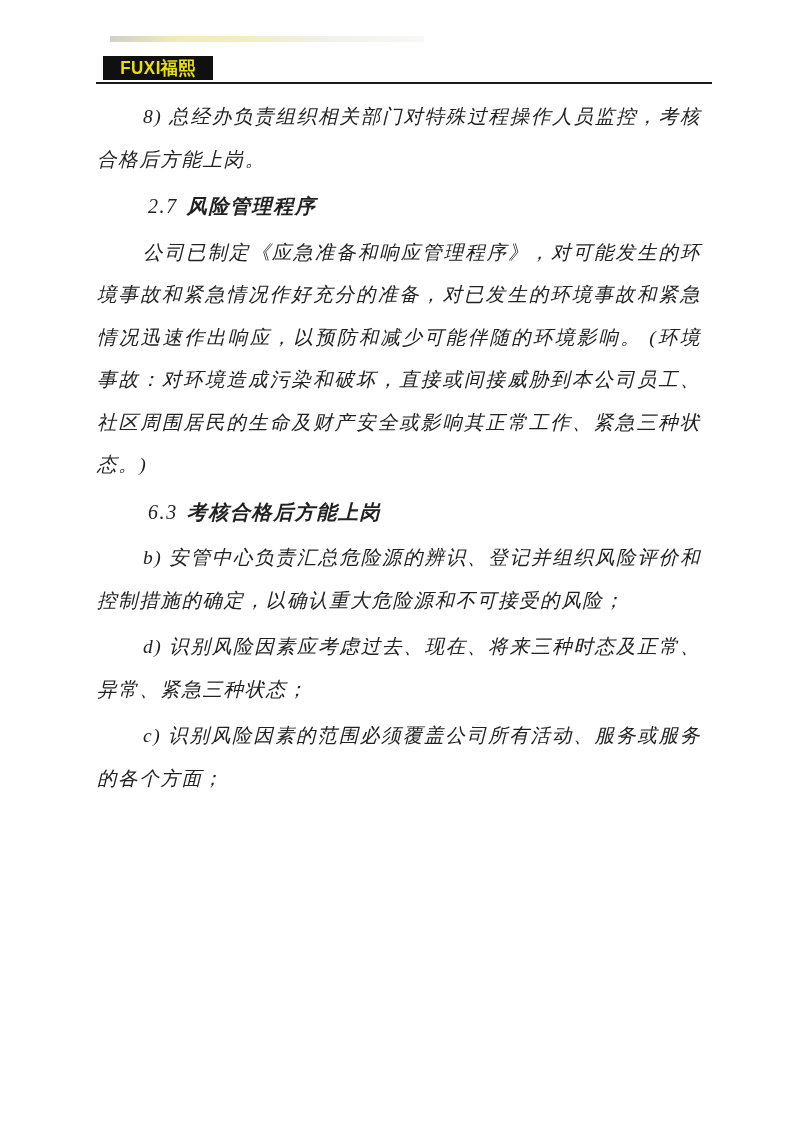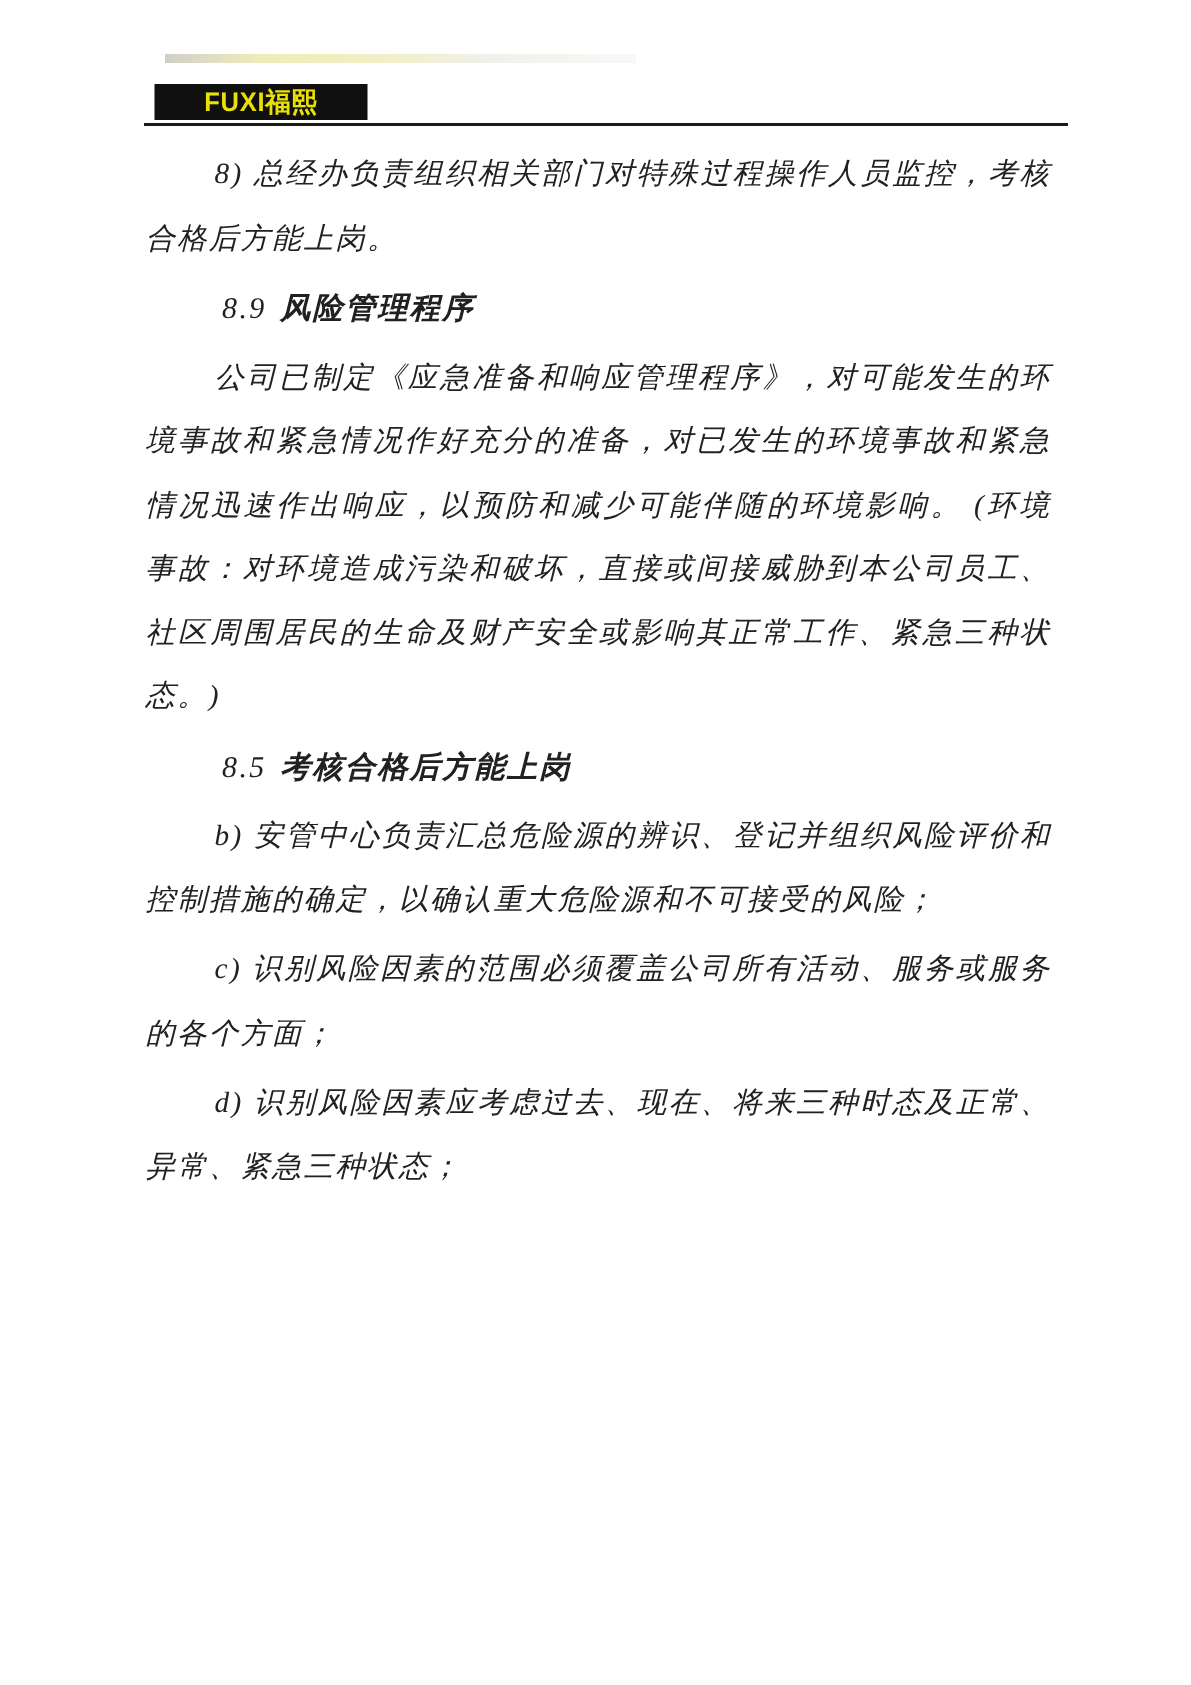--- a/index.html
+++ b/index.html
@@ -20,21 +20,21 @@
     background: linear-gradient(to right,
       rgba(150,150,140,0.45) 0%,
       rgba(216,206,80,0.40) 20%,
       rgba(216,206,80,0.35) 42%,
       rgba(190,188,170,0.22) 70%,
       rgba(190,188,170,0.10) 100%);
   }
   .logo {
     position: absolute;
     left: 103px; top: 56px;
-    width: 142px; height: 24px;
+    width: 110px; height: 24px;
     background: #101010;
     display: flex;
     align-items: center;
     justify-content: center;
   }
   .logo-text {
     color: #e9e004;
     font-family: "Liberation Sans", sans-serif;
     font-weight: bold;
     font-size: 17px;
@@ -83,29 +83,29 @@
     <span class="logo-text">FUXI福熙</span>
   </div>
 
   <div class="header-rule"></div>
 
   <div class="content">
 
     <p class="para">8)  总经办负责组织相关部门对特殊过程操作人员监控，考核合格后方能上岗。</p>
 
     <p class="heading">
-      <span class="hnum">8.9</span><span class="htitle">风险管理程序</span>
+      <span class="hnum">2.7</span><span class="htitle">风险管理程序</span>
     </p>
 
     <p class="para">公司已制定《应急准备和响应管理程序》，对可能发生的环境事故和紧急情况作好充分的准备，对已发生的环境事故和紧急情况迅速作出响应，以预防和减少可能伴随的环境影响。 (环境事故：对环境造成污染和破坏，直接或间接威胁到本公司员工、社区周围居民的生命及财产安全或影响其正常工作、紧急三种状态。)</p>
 
     <p class="heading">
-      <span class="hnum">8.5</span><span class="htitle">考核合格后方能上岗</span>
+      <span class="hnum">6.3</span><span class="htitle">考核合格后方能上岗</span>
     </p>
 
 
     <p class="para">b)  安管中心负责汇总危险源的辨识、登记并组织风险评价和控制措施的确定，以确认重大危险源和不可接受的风险；</p>
+    <p class="para">d)  识别风险因素应考虑过去、现在、将来三种时态及正常、异常、紧急三种状态；</p>
     <p class="para">c)  识别风险因素的范围必须覆盖公司所有活动、服务或服务的各个方面；</p>
-    <p class="para">d)  识别风险因素应考虑过去、现在、将来三种时态及正常、异常、紧急三种状态；</p>
 
   </div>
 
 </div>
 
 </body></html>

